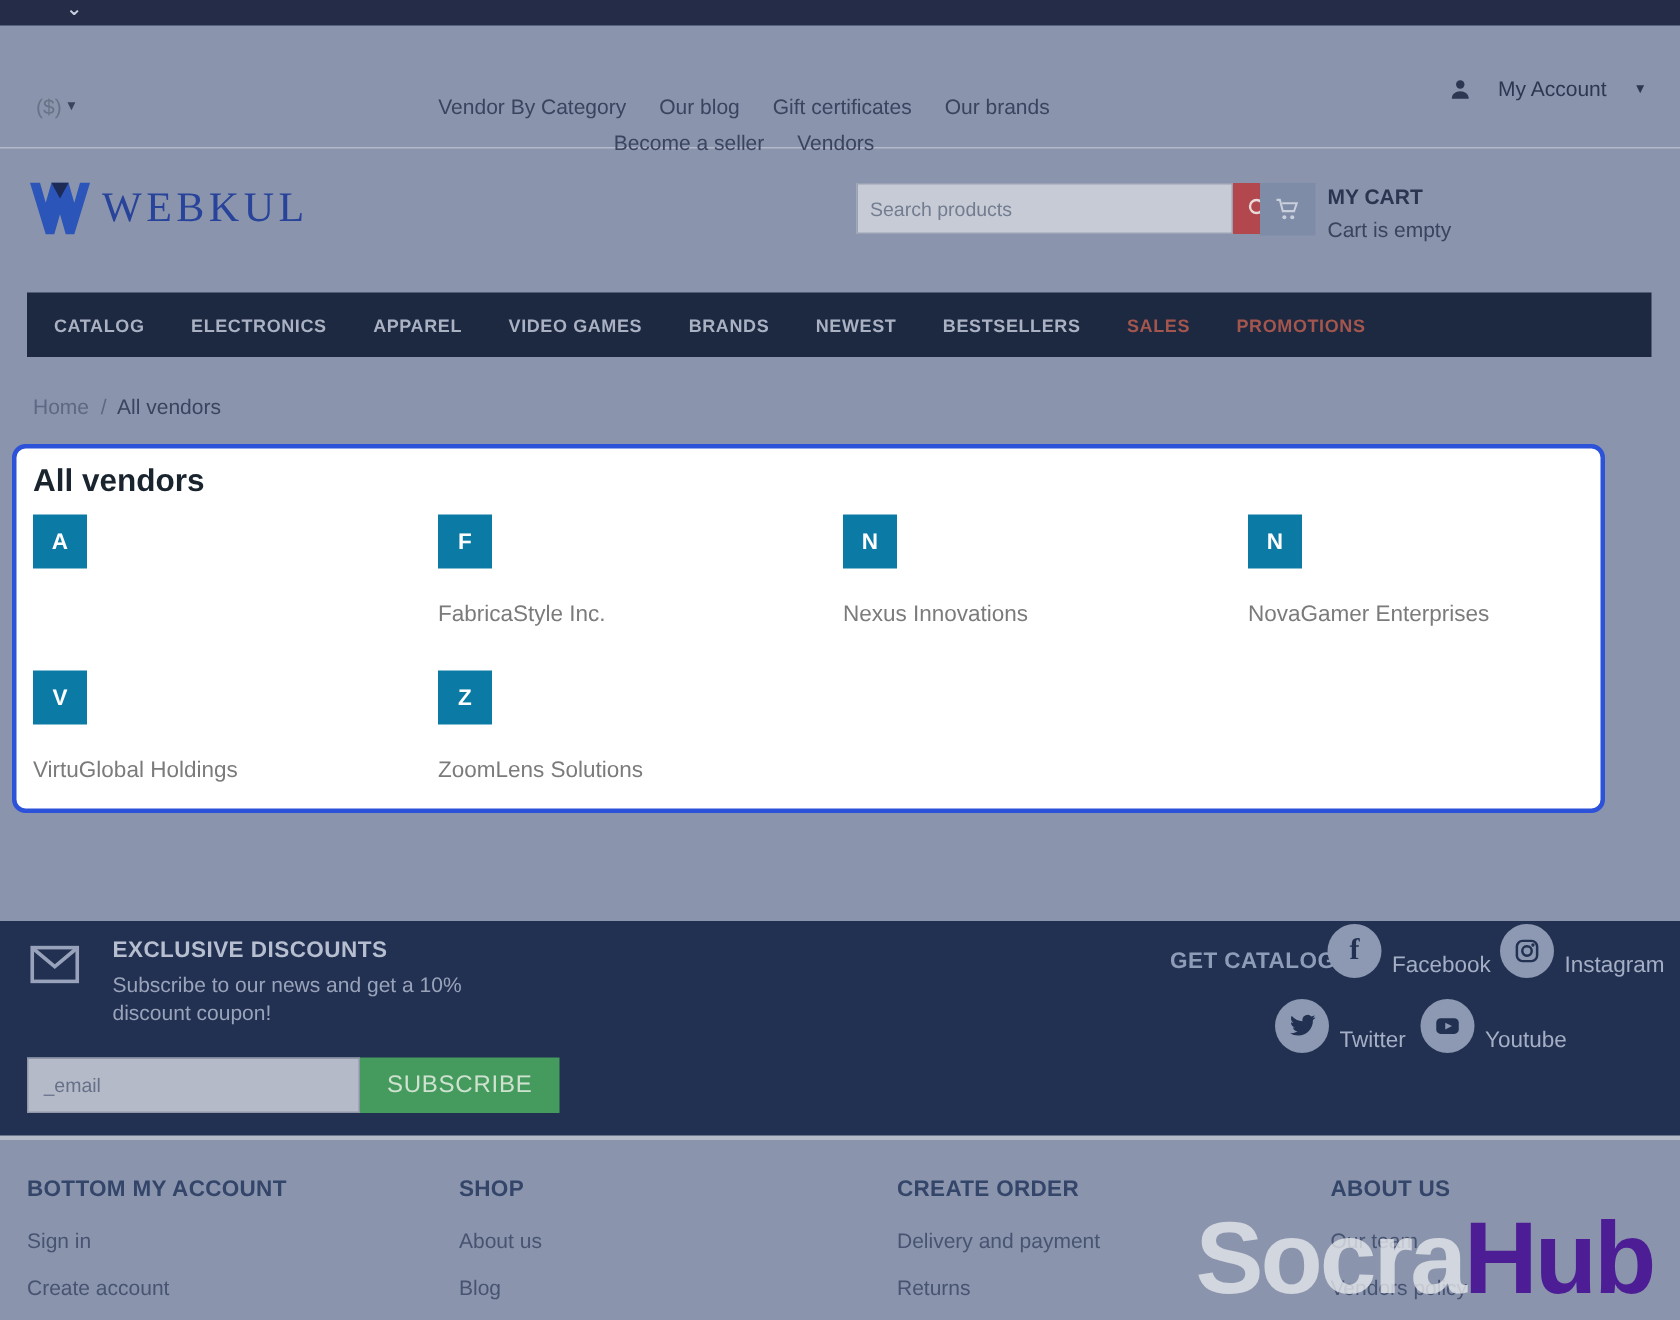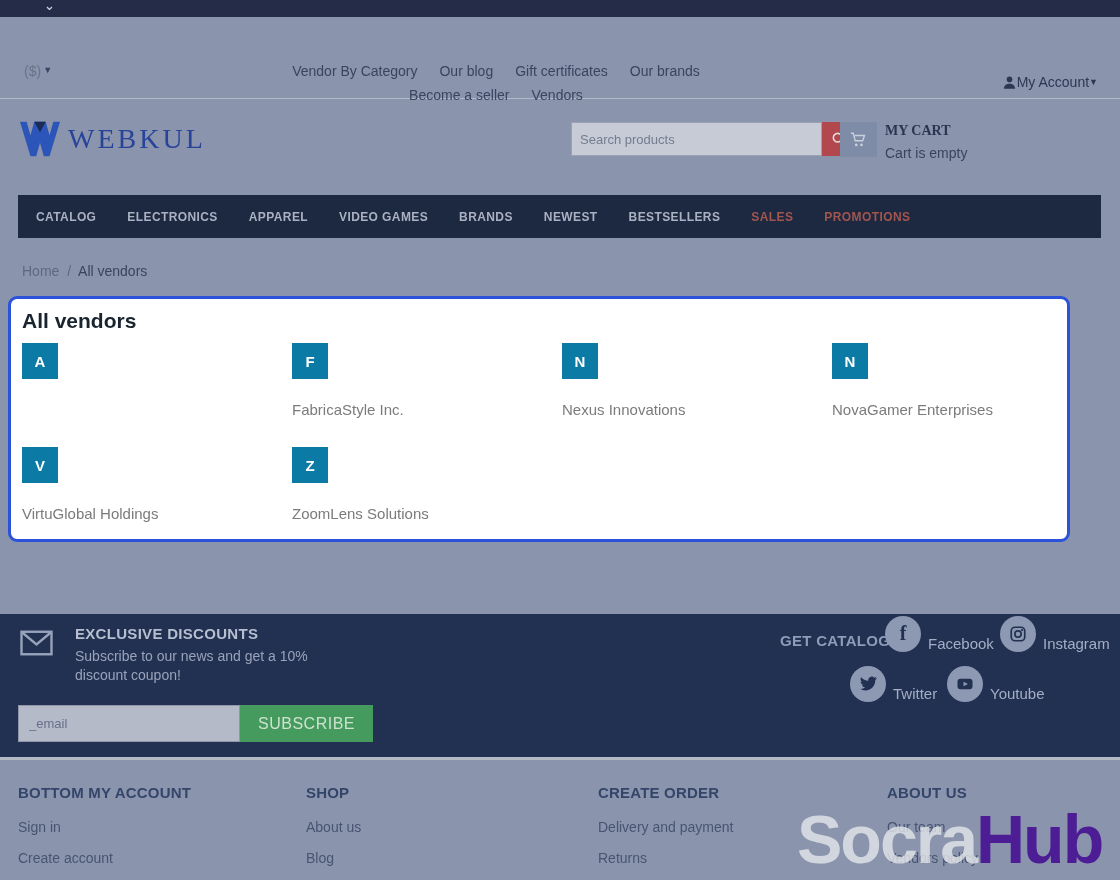--- a/index.html
+++ b/index.html
@@ -12,36 +12,36 @@
   
   .topbar{position:absolute;left:0;top:0;width:1120px;height:17px;background:#242c48;}
   .topbar .chev{position:absolute;left:44px;top:-2px;color:#c9cfdc;font-size:13px;font-weight:bold;}
   
   .header-top{position:absolute;left:0;top:17px;width:1120px;height:81px;border-bottom:1px solid rgba(255,255,255,.35);}
   .currency{position:absolute;left:24px;top:46px;color:#6a7386;font-size:14px;cursor:pointer;}
   .currency .caret{color:#39445f;font-size:9px;vertical-align:3px;margin-left:2px;}
   .hlinks{position:absolute;left:227px;top:46px;width:560px;color:#39445f;font-size:14px;text-align:center;}
   .hlinks .row{margin-bottom:8px;}
   .hlinks a{color:#39445f;text-decoration:none;margin-right:22px;cursor:pointer;}
-  .account{position:absolute;right:22px;top:57px;color:#2d3752;font-size:14px;cursor:pointer;display:flex;align-items:center;gap:0;}
+  .account{position:absolute;right:22px;top:34px;color:#2d3752;font-size:14px;cursor:pointer;display:flex;align-items:center;gap:18px;}
   .account .caret{font-size:9px;color:#2d3752;}
   
   .header-main{position:absolute;left:0;top:98px;width:1120px;height:97px;}
   .logo{position:absolute;left:20px;top:23px;display:flex;align-items:center;gap:8px;cursor:pointer;}
   .logo-text{font-family:"Liberation Serif","DejaVu Serif",serif;font-size:28px;letter-spacing:3px;color:#27439a;}
   .searchbox{position:absolute;left:571px;top:24px;display:flex;}
   .searchbox input{
     width:251px;height:34px;border:1px solid #9aa2b4;background:#c6cbd6;box-sizing:border-box;
     padding:0 8px;font-size:13px;color:#3a4459;outline:none;font-family:inherit;
   }
   .searchbox input::placeholder{color:#737d90;}
   .search-btn{width:34px;height:34px;background:#b2484d;border:none;cursor:pointer;display:flex;align-items:center;justify-content:center;}
   .cartblock{position:absolute;left:840px;top:24px;display:flex;gap:8px;}
   .cart-ico{width:37px;height:35px;background:#7f8ca7;display:flex;align-items:center;justify-content:center;cursor:pointer;}
-  .cart-txt .t1{font-size:14px;font-weight:bold;color:#2b3550;margin-top:1px;font-family:Liberation Serif, serif;}
+  .cart-txt .t1{font-size:14px;font-weight:bold;color:#2b3550;margin-top:1px;}
   .cart-txt .t2{font-size:14px;color:#39445f;margin-top:6px;}
   
   .nav{position:absolute;left:18px;top:195px;width:1083px;height:43px;background:#1d2841;display:flex;align-items:center;padding-left:18px;box-sizing:border-box;}
   .nav a{color:#a9b1c2;font-size:12px;font-weight:bold;letter-spacing:.4px;text-decoration:none;margin-right:31px;cursor:pointer;}
   .nav a.hot{color:#a3564d;}
   
   .breadcrumb{position:absolute;left:22px;top:263px;font-size:14px;color:#5d6882;}
   .breadcrumb .cur{color:#39445f;}
   .breadcrumb a{color:#5d6882;text-decoration:none;cursor:pointer;}
   

